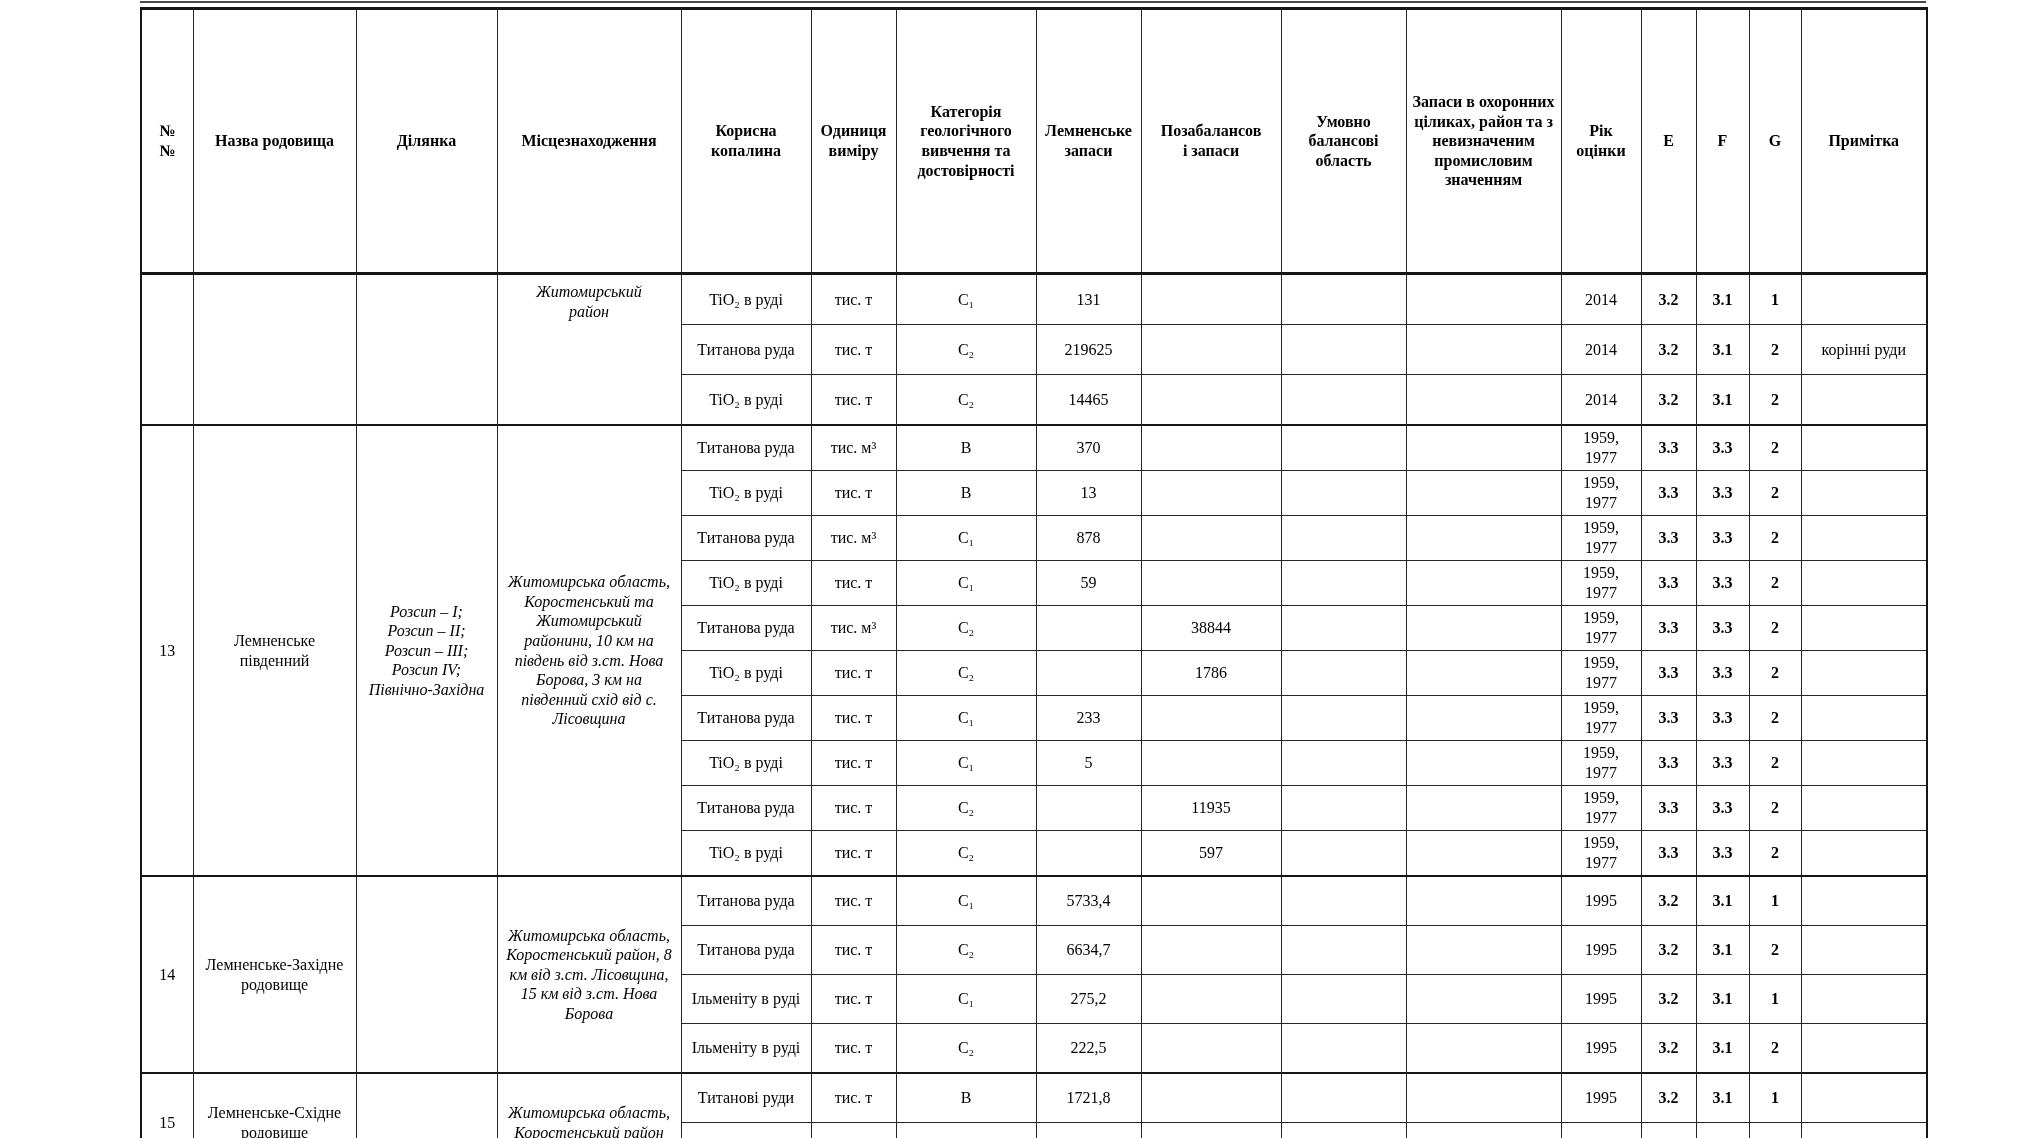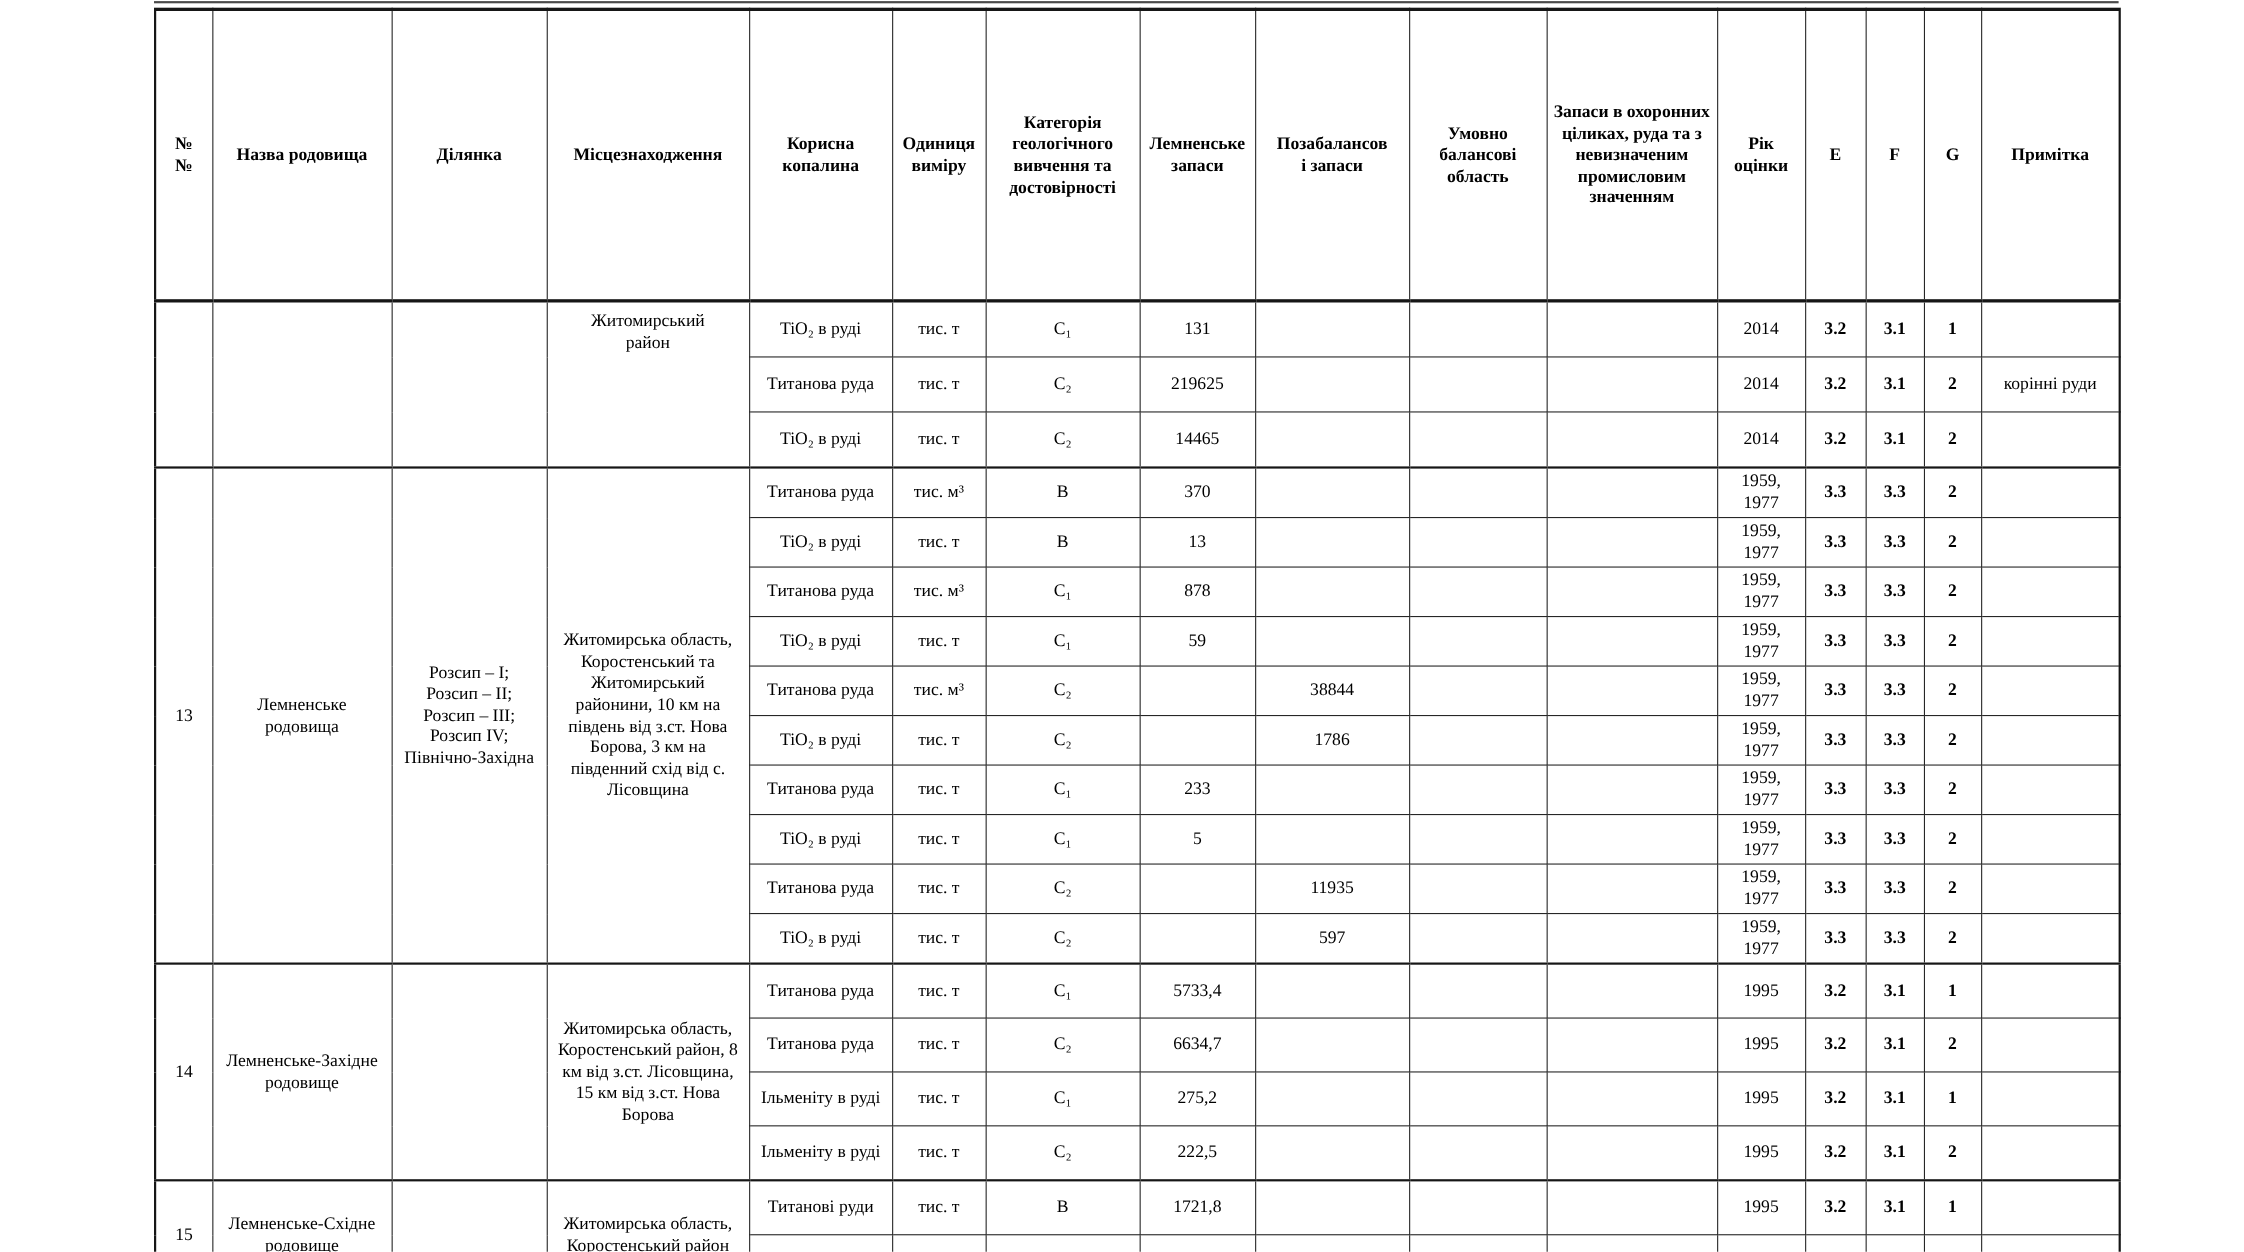--- a/index.html
+++ b/index.html
@@ -23,21 +23,21 @@
     border:1px solid #262626;
     text-align:center; vertical-align:middle;
     padding:2px 6px; font-size:16px; line-height:1.22;
     word-wrap:break-word;
   }
   thead th {
     font-weight:bold; height:258px; white-space:pre-line;
     border-bottom:3px solid #161616; background:#fff;
   }
   tr.group-start td { border-top:2px solid #161616; }
-  td.cell-site, td.cell-location { white-space:pre-line; }
+  td.cell-site, td.cell-location { white-space:pre-line;font-style:italic; }
   td.cell-e, td.cell-f, td.cell-g { font-weight:bold;font-family:Liberation Serif, serif; }
   td.vtop { vertical-align:top; padding-top:7px; }
   tr.grp-0 td { height:45px; }
   tr.grp-1 td { height:40px; }
   tr.grp-2 td, tr.grp-3 td { height:44px; }
 </style>
 </head>
 <body>
 
 <div class="page">
@@ -68,21 +68,21 @@
           <th>Назва родовища</th>
           <th>Ділянка</th>
           <th>Місцезнаходження</th>
           <th>Корисна копалина</th>
           <th>Одиниця виміру</th>
           <th>Категорія геологічного вивчення та достовірності</th>
           <th>Лемненське запаси</th>
           <th>Позабалансов
 і запаси</th>
           <th>Умовно балансові область</th>
-          <th>Запаси в охоронних ціликах, руда та з невизначеним промисловим значенням</th>
+          <th>Запаси в охоронних ціликах, район та з невизначеним промисловим значенням</th>
           <th>Рік оцінки</th>
           <th>E</th>
           <th>F</th>
           <th>G</th>
           <th>Примітка</th>
         </tr>
     </thead>
     <tbody>
         <tr class="grp-0 group-start">
           <td rowspan="3" class="cell-number"></td>
@@ -126,21 +126,21 @@
           <td class="cell-conditional"></td>
           <td class="cell-protected"></td>
           <td class="cell-year">2014</td>
           <td class="cell-e">3.2</td>
           <td class="cell-f">3.1</td>
           <td class="cell-g">2</td>
           <td class="cell-note"></td>
         </tr>
         <tr class="grp-1 group-start">
           <td rowspan="10" class="cell-number">13</td>
-          <td rowspan="10" class="cell-name">Лемненське родовища</td>
+          <td rowspan="10" class="cell-name">Лемненське південний</td>
           <td rowspan="10" class="cell-site">Розсип – I;
 Розсип – II;
 Розсип – III;
 Розсип IV;
 Північно-Західна</td>
           <td rowspan="10" class="cell-location">Житомирська область, Коростенський та Житомирський районини, 10 км на південь від з.ст. Нова Борова, 3 км на південний схід від с. Лісовщина</td>
           <td class="cell-mineral">Титанова руда</td>
           <td class="cell-unit">тис. м³</td>
           <td class="cell-category">В</td>
           <td class="cell-balance">370</td>

